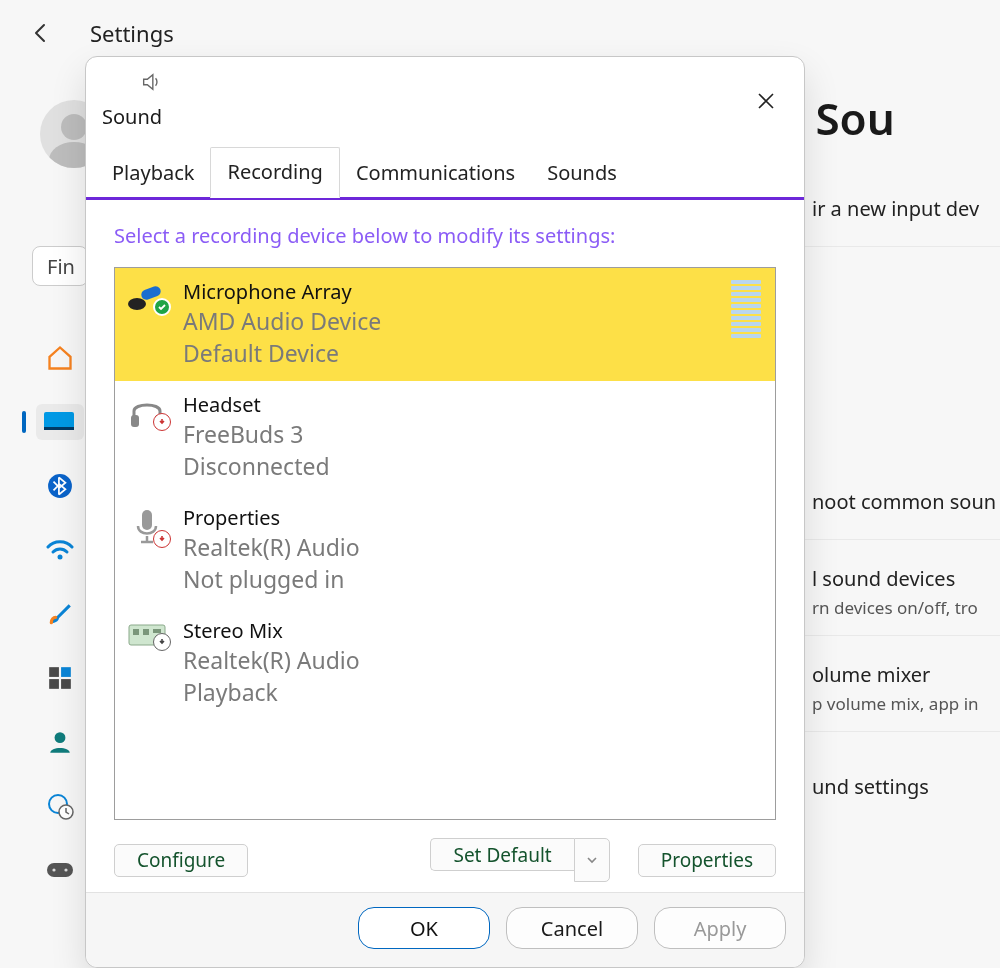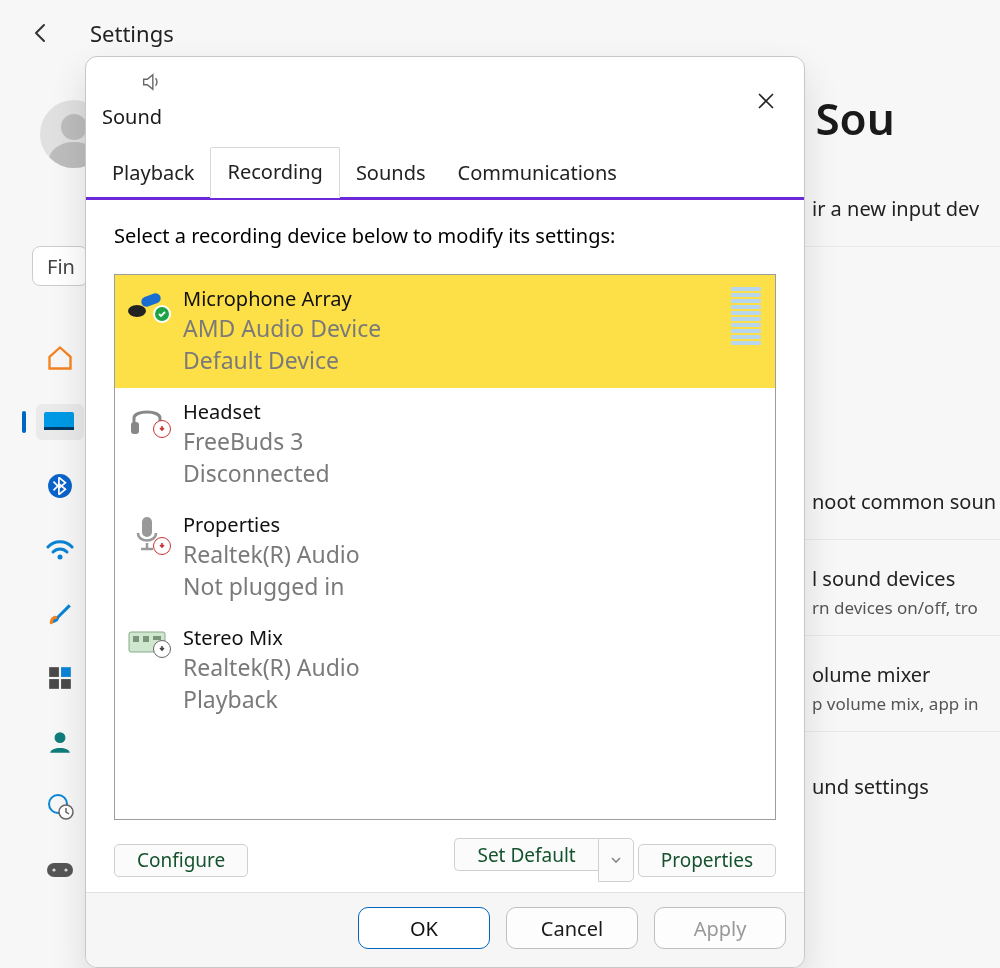--- a/index.html
+++ b/index.html
@@ -123,21 +123,21 @@
     border:1px solid #d8d8d8;
     border-bottom:1px solid #fff;
     border-radius:2px 2px 0 0;
   }
 
   .dlg-body {
     padding: 22px 28px 10px 28px;
     flex: 1 1 auto;
     display:flex; flex-direction:column;
   }
-  .instr { font-size: 20px; color:#000000; margin-bottom: 25px; }
+  .instr { font-size: 20px; color:#8b5cf6; margin-bottom: 18px; }
 
   .device-list {
     flex:1 1 auto;
     border:1px solid #9d9d9d;
     background:#fff;
     overflow:auto;
   }
   .device {
     display:flex; align-items:flex-start; gap:14px;
     padding: 10px 14px 12px 10px;
@@ -170,40 +170,40 @@
     display:flex; justify-content:space-between; align-items:center;
     padding: 18px 0 0 0;
   }
   .btn {
     height:33px; padding:0 22px;
     border:1px solid #cfcfcf; background:#fbfbfb;
     font-size:19px; color:#14532d;
     border-radius:5px; cursor:default;
     display:flex; align-items:center; justify-content:center;
   }
-  .btn-group-right { display:flex; gap:4px; align-items:center;margin-left:32px; }
+  .btn-group-right { display:flex; gap:28px; align-items:center;margin-left:32px; }
   .split-btn { display:flex; }
   .split-btn .btn.left { border-radius:5px 0 0 5px; border-right:none;}
   .split-btn .drop {
     width:36px; height:44px; border:1px solid #cfcfcf; border-left:1px solid #cfcfcf;
     background:#fbfbfb; border-radius:0 5px 5px 0;
     display:flex; align-items:center; justify-content:center;
   }
 
   .dlg-footer {
     border-top:1px solid #e2e2e2;
     padding: 14px 18px 18px 18px;
     display:flex; justify-content:flex-end; gap:16px;
     background:#f6f6f6;
     border-radius:0 0 12px 12px;
   }
   .fbtn {
     min-width:132px; height:42px;
     border:1px solid #bfbfbf; background:#fdfdfd;
-    font-size:20px; border-radius:10px;
+    font-size:20px; border-radius:16px;
     display:flex; align-items:center; justify-content:center;
     cursor:pointer;
   }
   .fbtn.primary { border:1.5px solid #0067c0; color:#111; background:#fff; }
   .fbtn.disabled { color:#999; cursor:default; }
 
 </style>
 </head>
 <body>
 
@@ -326,22 +326,22 @@
     <div class="close-btn">
       <svg width="18" height="18" viewBox="0 0 18 18">
         <path d="M2 2 L16 16 M16 2 L2 16" stroke="#222" stroke-width="1.6"></path>
       </svg>
     </div>
   </div>
 
   <div class="tabstrip">
     <div class="tab">Playback</div>
     <div class="tab active">Recording</div>
+    <div class="tab">Communications</div>
     <div class="tab">Sounds</div>
-    <div class="tab">Communications</div>
   </div>
 
   <div class="dlg-body">
     <div class="instr">Select a recording device below to modify its settings:</div>
 
     <div class="device-list">
 
       <div class="device selected">
         <div class="icon-col">
           <svg width="40" height="32" viewBox="0 0 40 32">

